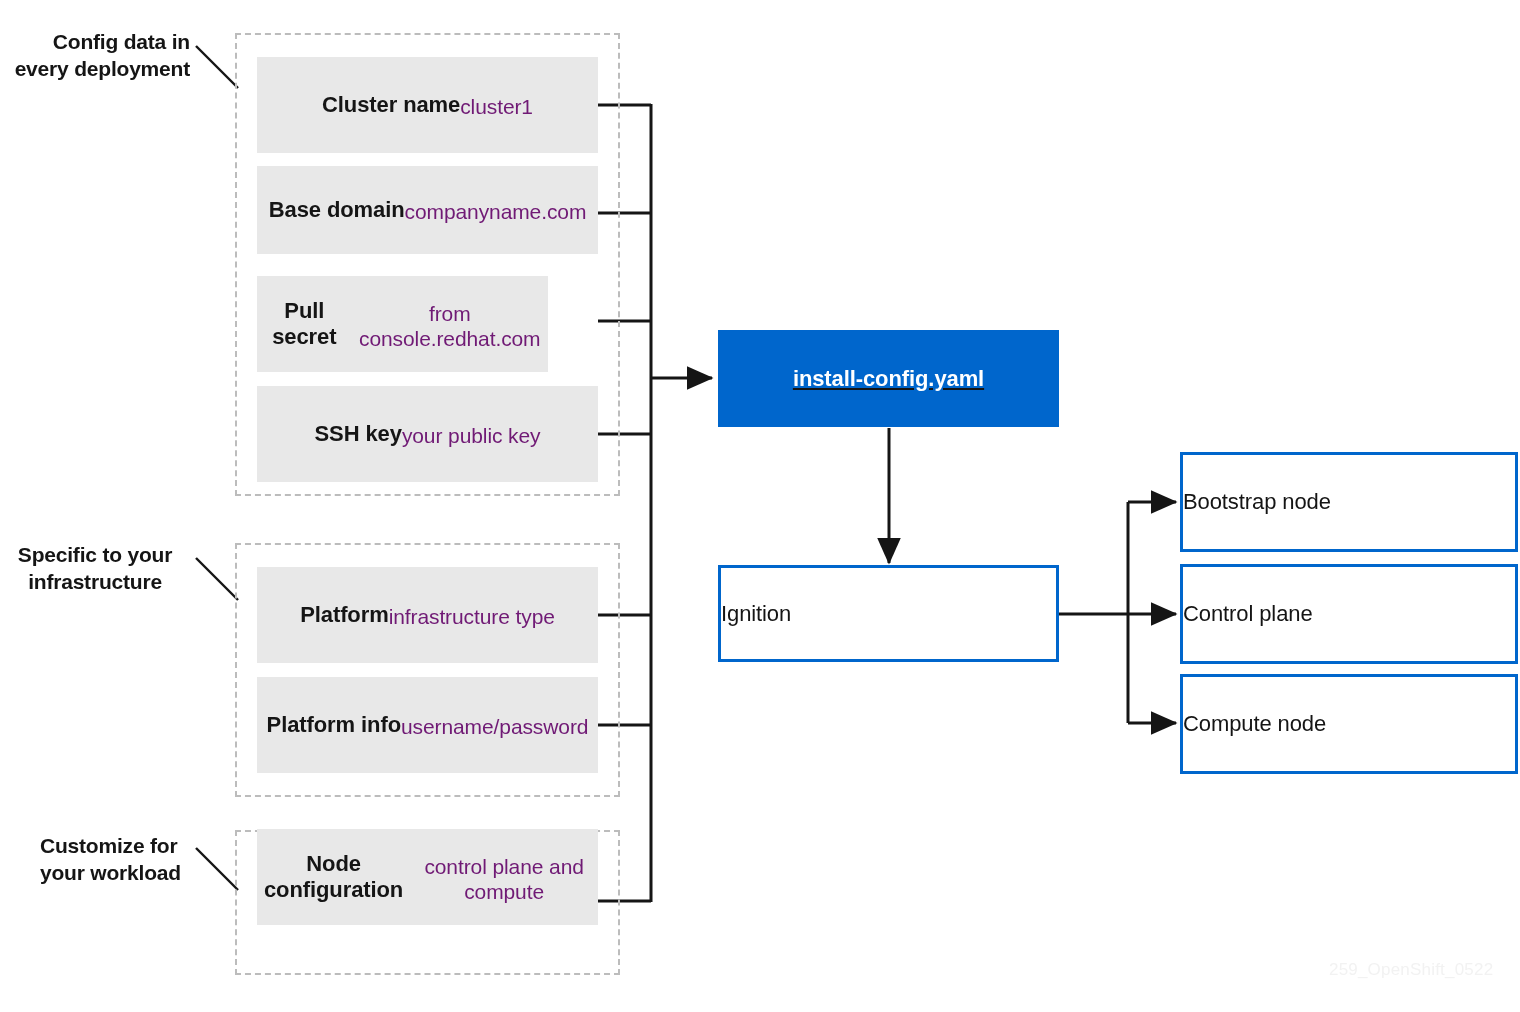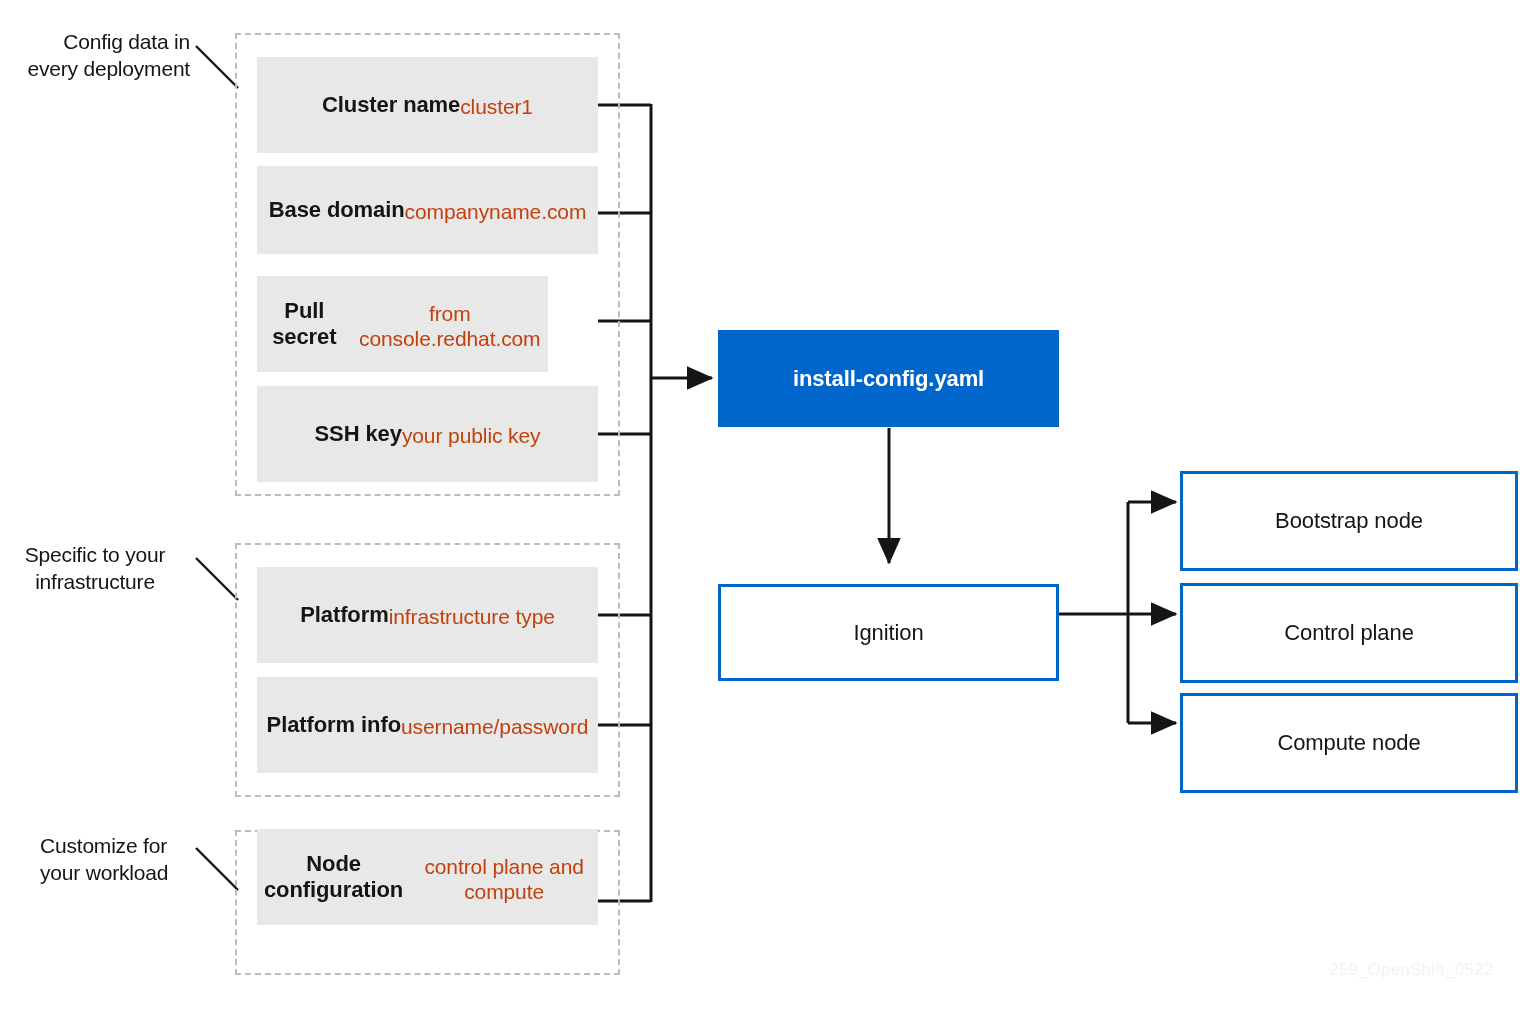--- a/index.html
+++ b/index.html
@@ -47,62 +47,61 @@
   .card-title {
     font-size: 22px;
     font-weight: bold;
     color: #151515;
     line-height: 1.18;
     letter-spacing: -0.1px;
   }
   .card-sub {
     font-size: 21px;
     font-weight: normal;
-    color: #c2410c;
+    color: #701a75;
     line-height: 1.2;
     margin-top: 4px;
     letter-spacing: -0.1px;
   }
   
   .side-label {
     position: absolute;
     font-size: 21px;
-    font-weight: normal;
+    font-weight: bold;
     color: #151515;
     line-height: 1.3;
     letter-spacing: -0.2px;
   }
   .side-label.align-right { text-align: right; }
   .side-label.align-center { text-align: center; }
   .side-label.align-left  { text-align: left; }
   
   .node-filled {
     position: absolute;
     background: #0066cc;
     display: flex;
     align-items: center;
     justify-content: center;
     box-sizing: border-box;
+    text-decoration: underline;
   }
   .node-filled .node-text {
     color: #ffffff;
     font-size: 22px;
     font-weight: bold;
     letter-spacing: -0.1px;
   }
   
   .node-outline {
     position: absolute;
     background: #ffffff;
     border: 3px solid #0066cc;
     display: flex;
     align-items: center;
-    justify-content: center;
-    box-sizing: border-box;
-    margin-top: 19px;
+    box-sizing: border-box;
   }
   .node-outline .node-text {
     color: #151515;
     font-size: 22px;
     font-weight: normal;
     letter-spacing: -0.1px;
   }
   .watermark {
     position: absolute;
     font-size: 17px;

